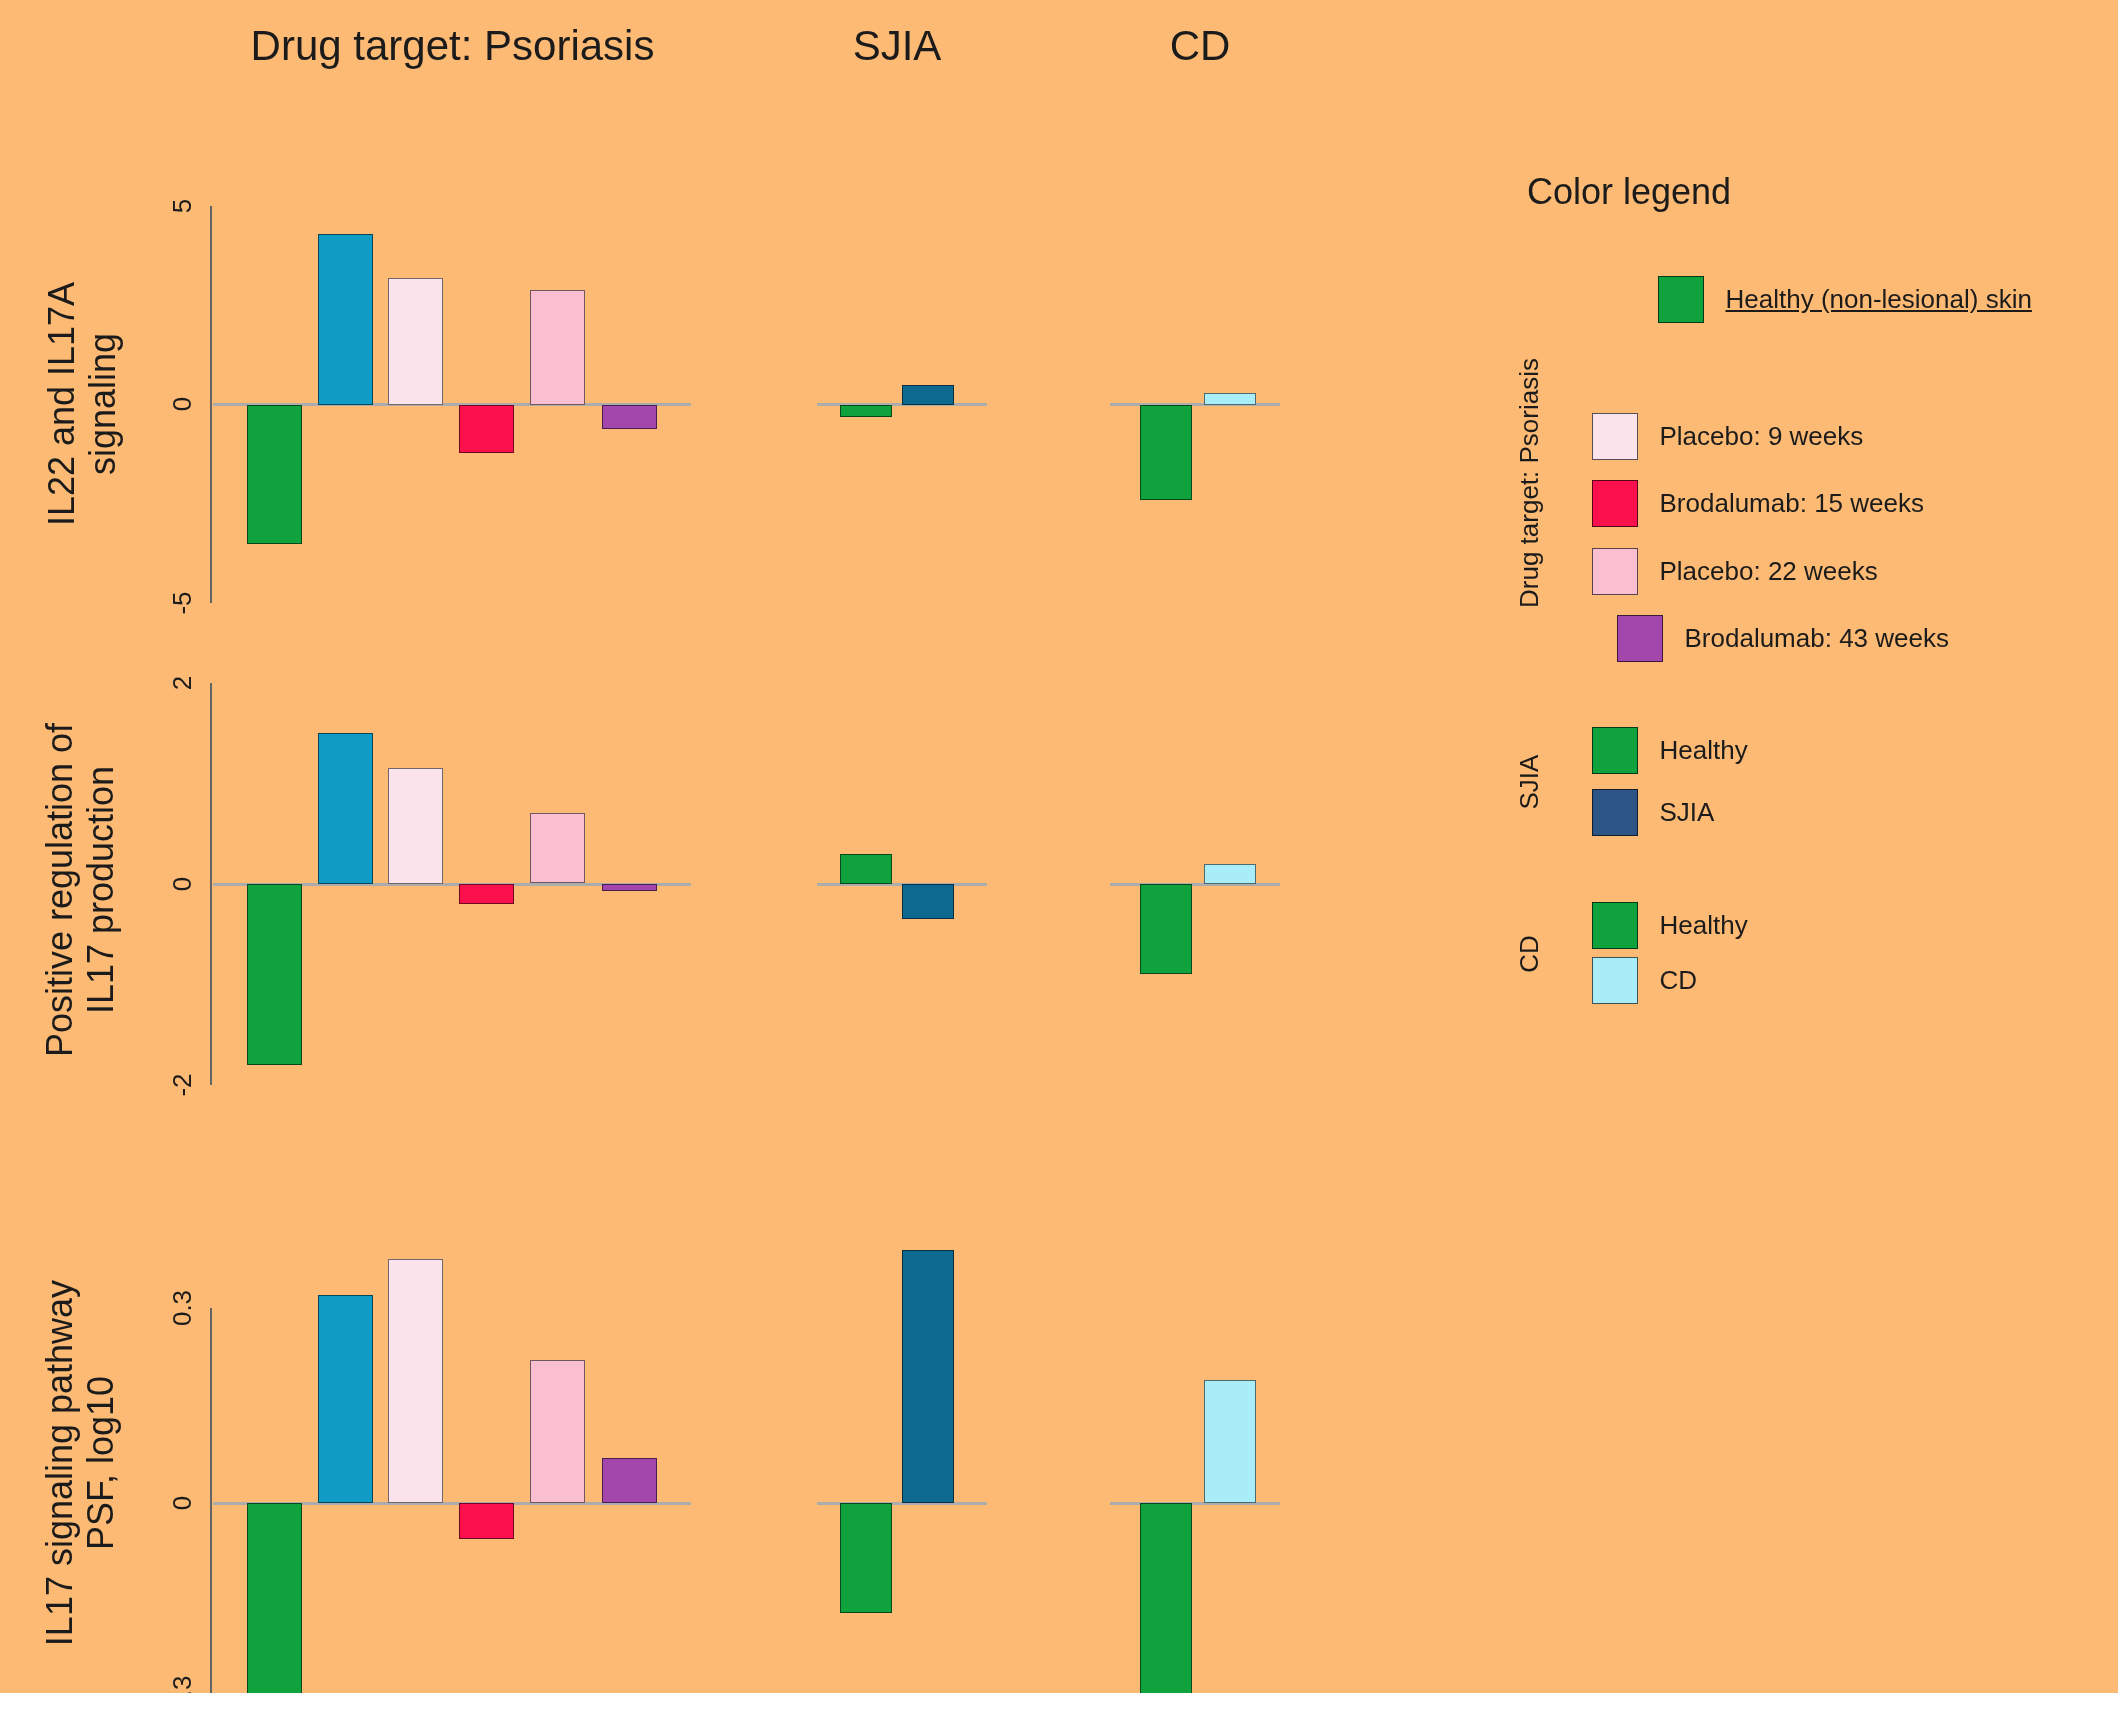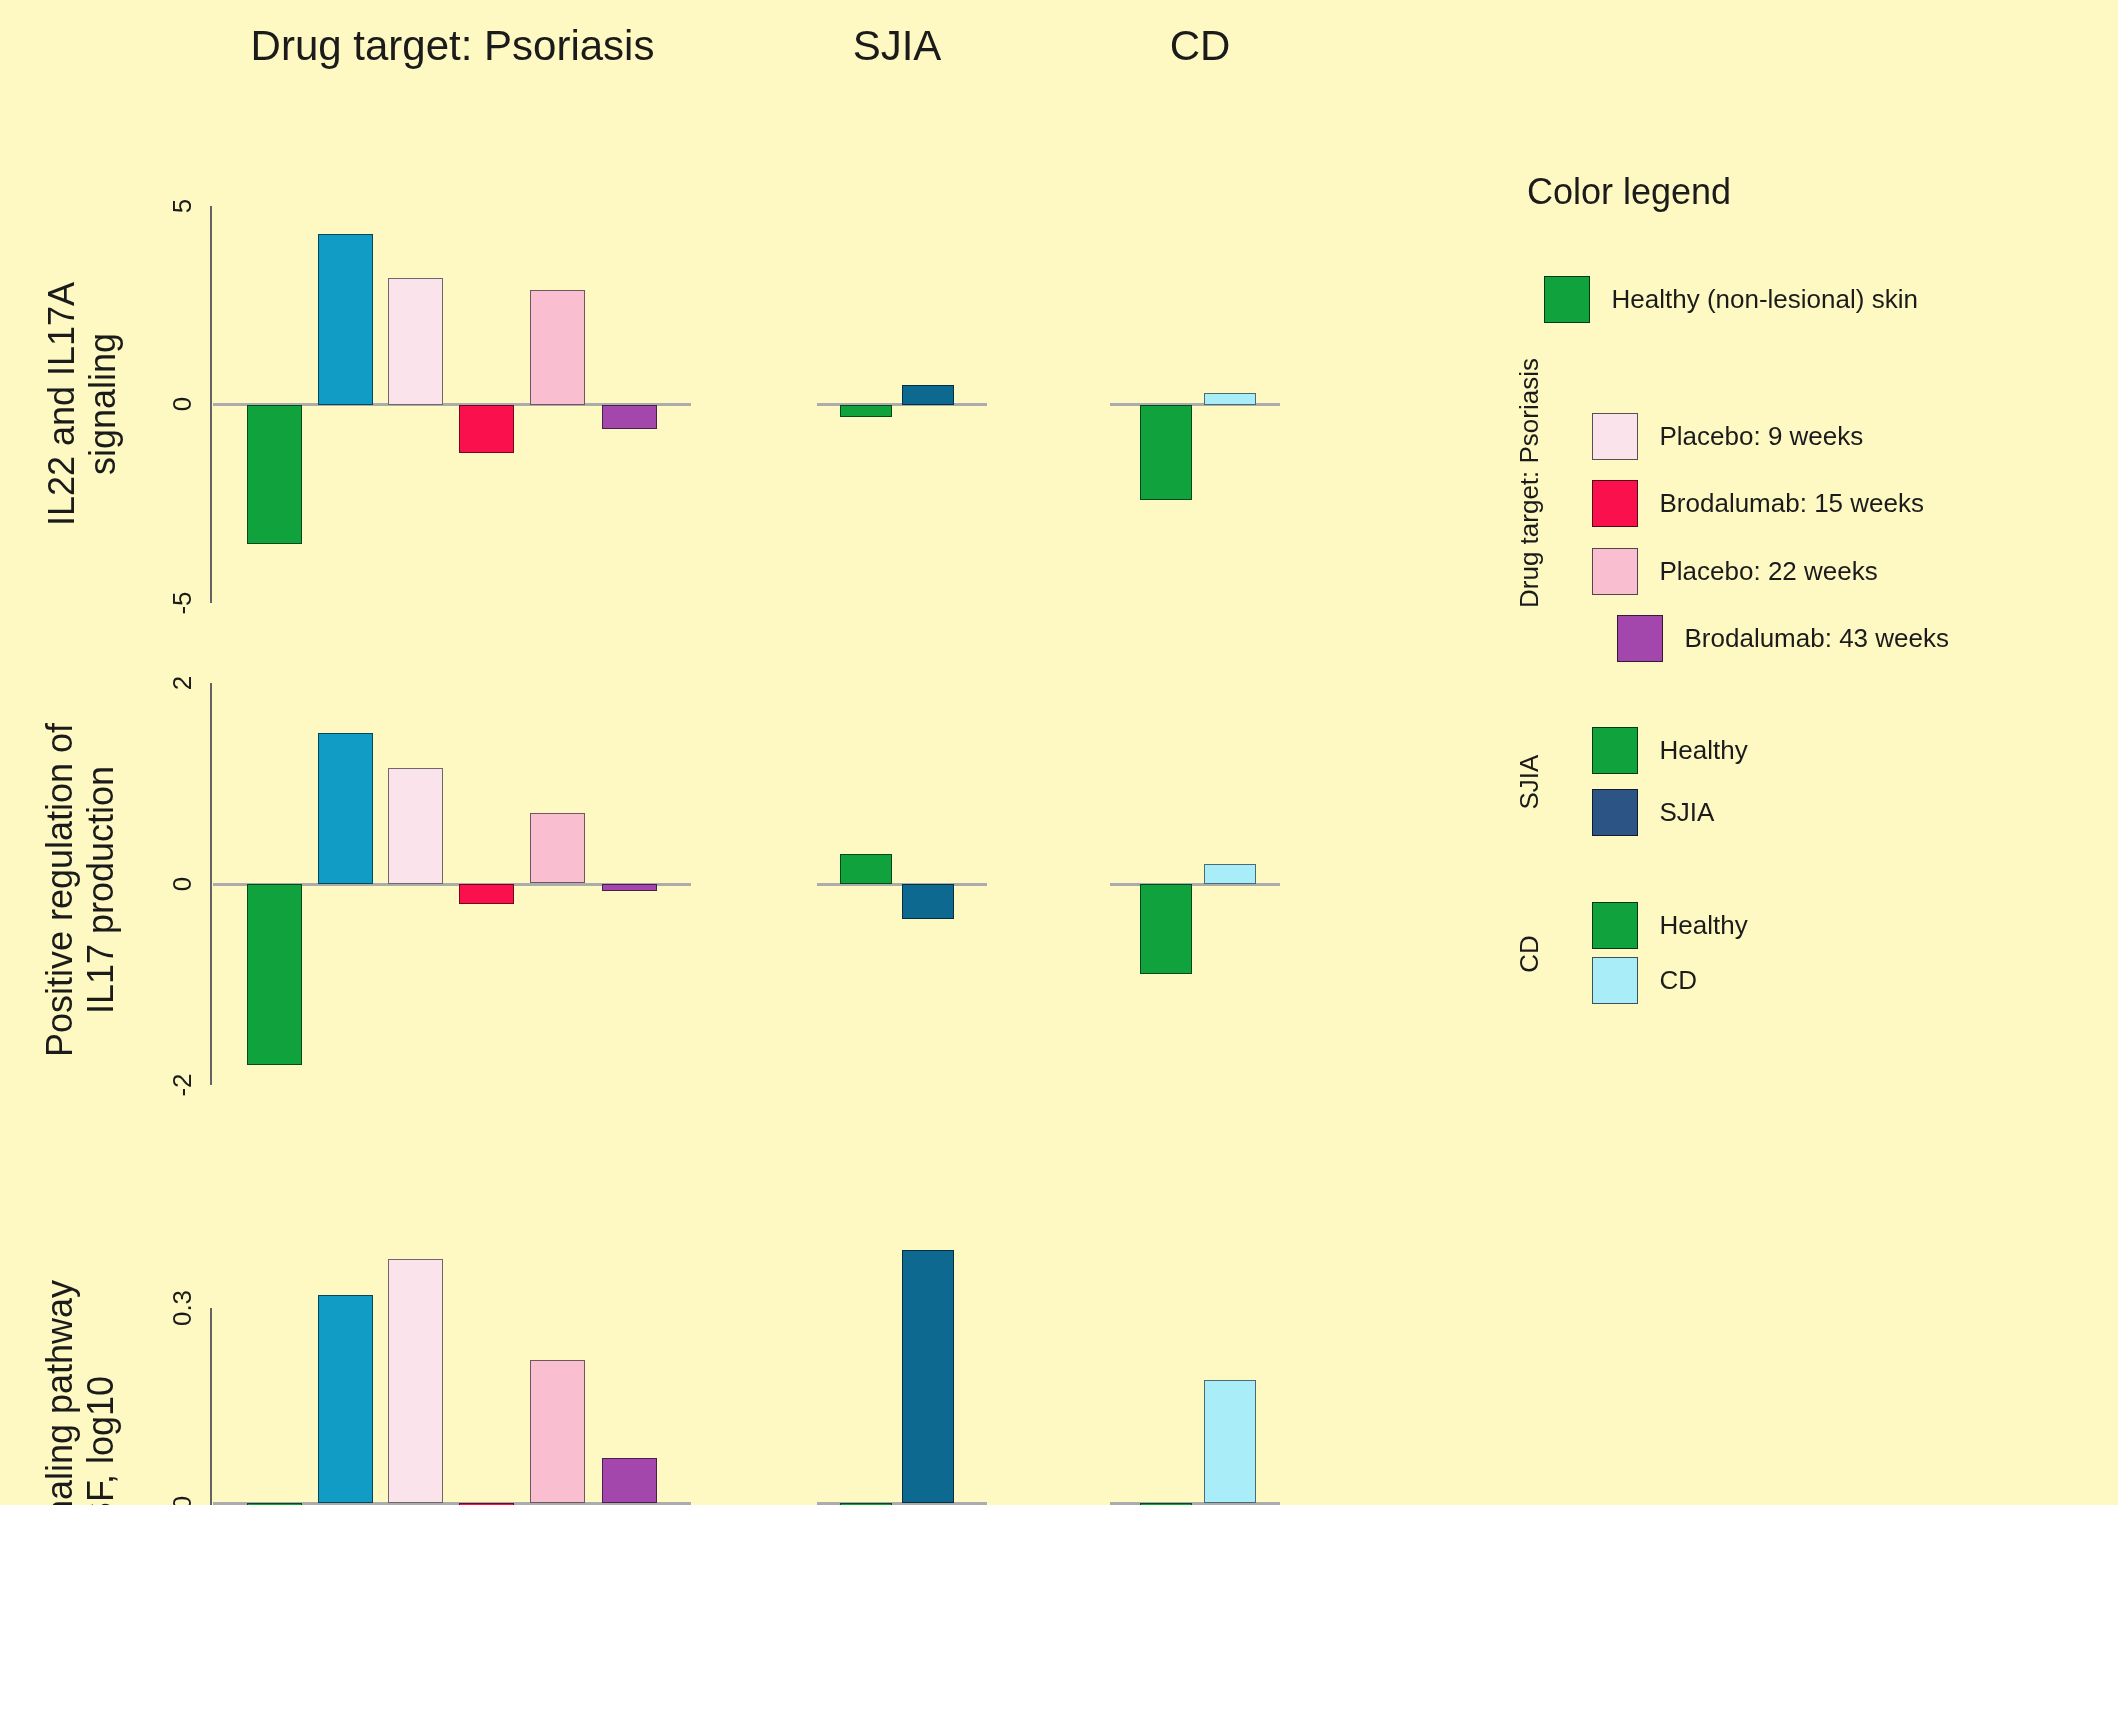--- a/index.html
+++ b/index.html
@@ -1,17 +1,17 @@
 <!DOCTYPE html>
 <html style="font-size:9px"><head>
 <meta charset="utf-8">
 <style>
   html,body{margin:0;padding:0;background:#ffffff;overflow:hidden;}
   body{font-family:"Liberation Sans", sans-serif;color:#1b1b1b;}
-  #canvas{position:relative;width:2119px;height:1505px;background:#fef9c3;}
+  #canvas{position:relative;width:2119px;height:1693px;background:#fdba74;}
   .abs{position:absolute;}
   .coltitle{font-size:42px;text-align:center;white-space:nowrap;}
   .rowlabel{font-size:36px;line-height:1.14;text-align:center;transform:rotate(-90deg);white-space:nowrap;}
   .ticklabel{font-size:26px;text-align:center;transform:rotate(-90deg);white-space:nowrap;}
   .axis{background:#636363;}
   .zeroline{background:#acacac;}
   .bar{box-sizing:border-box;border:1.7px solid rgba(0,0,0,0.55);}
   .legend-title{font-size:36px;white-space:nowrap;}
   .legend-item{display:flex;align-items:center;}
   .swatch{width:46px;height:47px;box-sizing:border-box;border:1.7px solid rgba(0,0,0,0.65);flex:0 0 auto;}
@@ -87,21 +87,21 @@
     <div class="abs bar" style="left: 388px; top: 1259px; width: 55px; height: 244px; background: rgb(251, 227, 235);"></div>
     <div class="abs bar" style="left: 459px; top: 1503px; width: 55px; height: 36px; background: rgb(249, 16, 76);"></div>
     <div class="abs bar" style="left: 530px; top: 1360px; width: 55px; height: 143px; background: rgb(249, 191, 208);"></div>
     <div class="abs bar" style="left: 602px; top: 1458px; width: 55px; height: 45px; background: rgb(163, 71, 172);"></div>
     <div class="abs zeroline" style="left: 817px; top: 1502px; width: 170px; height: 2.8px;"></div>
     <div class="abs bar" style="left: 840px; top: 1503px; width: 52px; height: 110px; background: rgb(16, 162, 60);"></div>
     <div class="abs bar" style="left: 902px; top: 1250px; width: 52px; height: 253px; background: rgb(14, 105, 144);"></div>
     <div class="abs zeroline" style="left: 1110px; top: 1502px; width: 170px; height: 2.8px;"></div>
     <div class="abs bar" style="left: 1140px; top: 1503px; width: 52px; height: 201px; background: rgb(16, 162, 60);"></div>
     <div class="abs bar" style="left: 1204px; top: 1380px; width: 52px; height: 123px; background: rgb(169, 237, 248);"></div>
-    <div class="abs legend-item" style="left: 1544px; top: 276px; height: 47px;">
+    <div class="abs legend-item" style="left: 1658px; top: 276px; height: 47px; text-decoration: underline;">
       <div class="swatch" style="background: rgb(16, 162, 60);"></div>
       <span class="legend-label">Healthy (non-lesional) skin</span>
     </div>
     <div class="abs legend-item" style="left: 1592px; top: 413px; height: 47px;">
       <div class="swatch" style="background: rgb(251, 227, 235);"></div>
       <span class="legend-label">Placebo: 9 weeks</span>
     </div>
     <div class="abs legend-item" style="left: 1592px; top: 480px; height: 47px;">
       <div class="swatch" style="background: rgb(249, 16, 76);"></div>
       <span class="legend-label">Brodalumab: 15 weeks</span>

